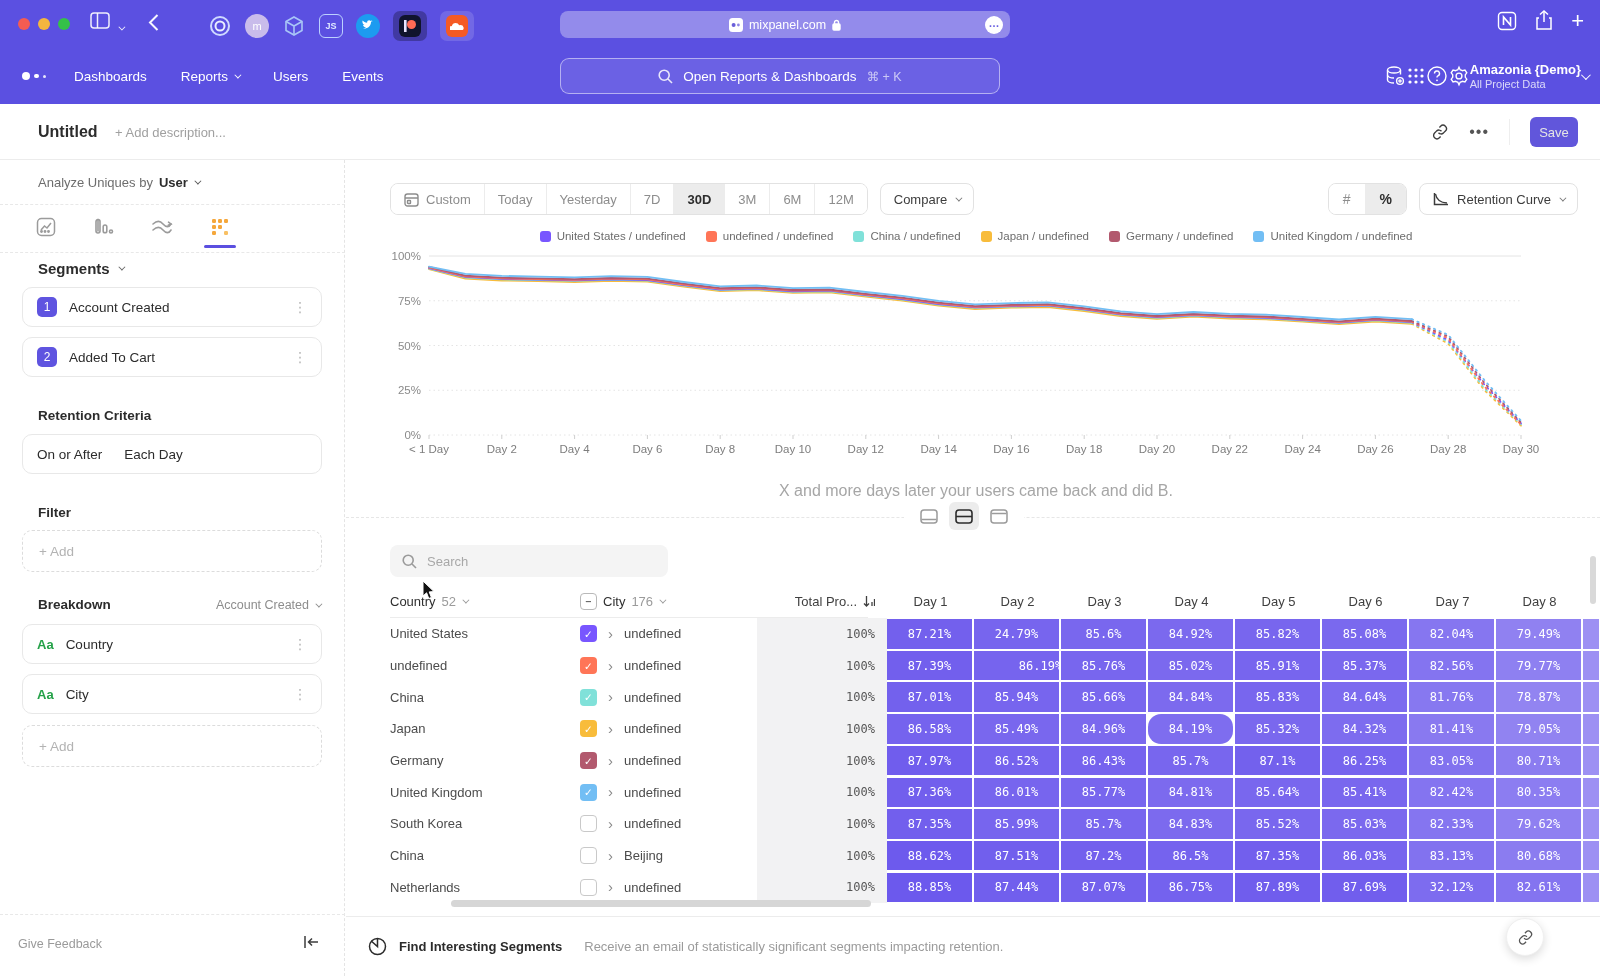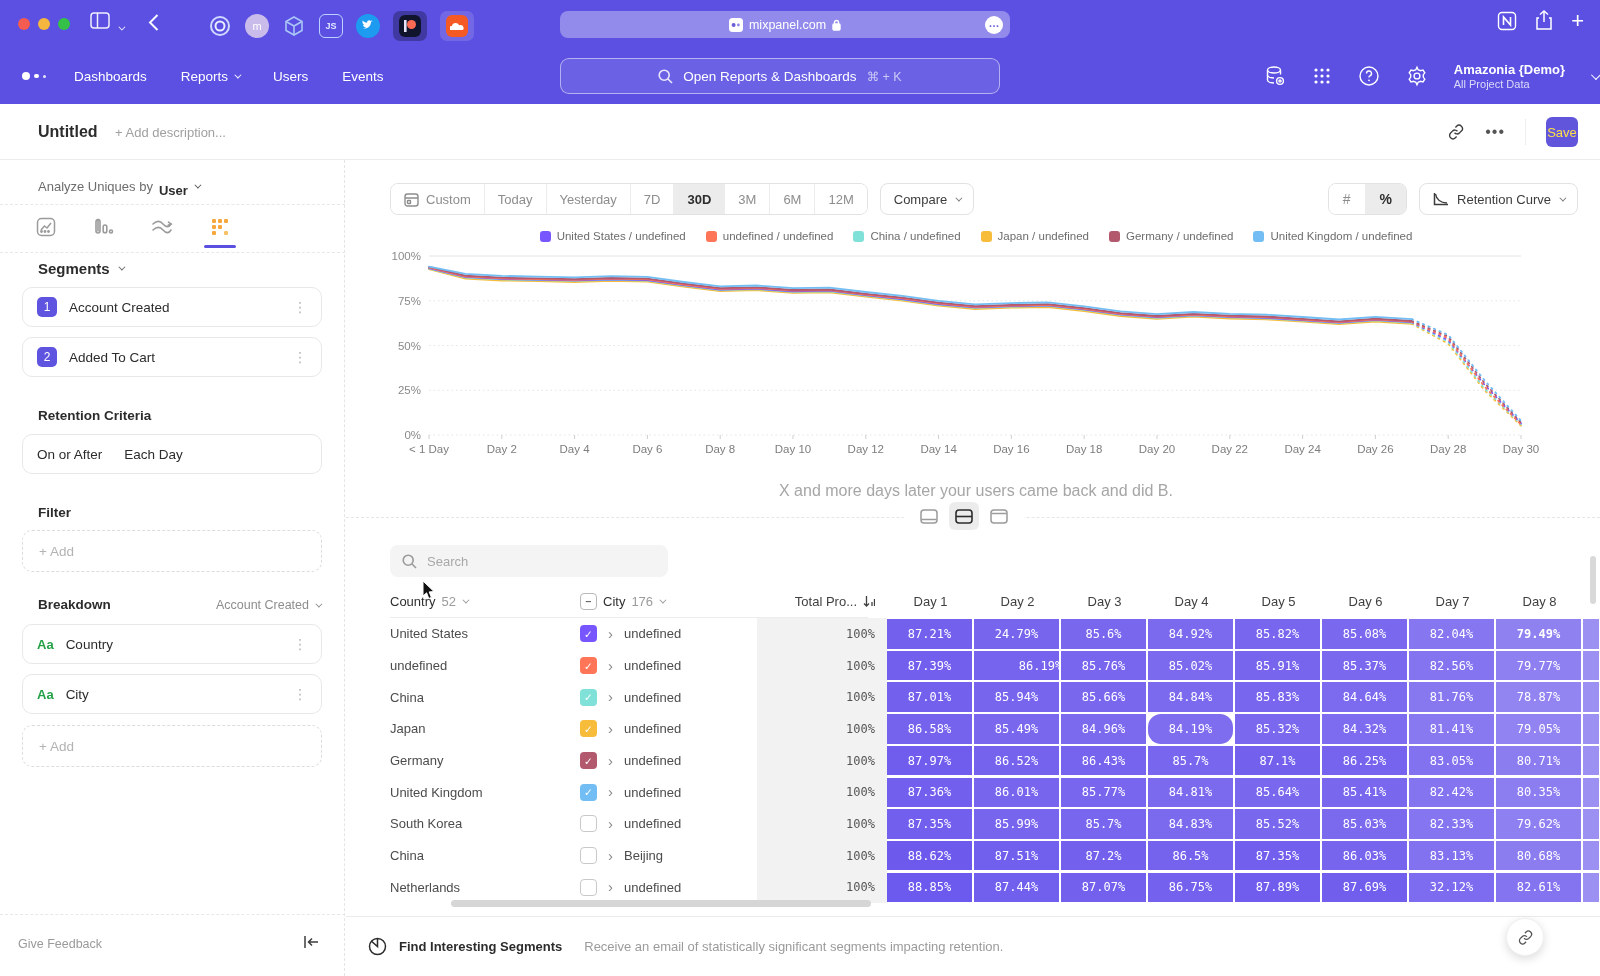--- a/index.html
+++ b/index.html
@@ -21,39 +21,39 @@
   .addr .ell { position:absolute; right:7px; top:4.5px; width:18px; height:18px; background:#fff; color:#6b61e2; border-radius:50%; font-size:11px; line-height:15px; text-align:center; font-weight:bold; }
   .br-right { position:absolute; right:16px; top:10px; display:flex; gap:18px; align-items:center; color:#fff; }
 
   
   .nav-bar { position:absolute; left:0; top:48px; width:1600px; height:56px; background:#5b50e1; }
   .logo-dots { position:absolute; left:22px; top:24px; display:flex; align-items:center; gap:4px; }
   .nav-items { position:absolute; left:74px; top:0; height:56px; display:flex; gap:34px; }
   .nav-item { color:#fff; font-size:13.5px; display:flex; align-items:center; gap:6px; cursor:default; }
   .nav-search { position:absolute; left:560px; top:10px; width:440px; height:36px; border:1px solid rgba(255,255,255,.5); background:rgba(255,255,255,.1); border-radius:9px; display:flex; align-items:center; justify-content:center; gap:10px; color:#fff; font-size:13.5px; }
   .nav-search .short { color:rgba(255,255,255,.65); font-size:12.5px; }
-  .nav-right { position:absolute; right:2px; top:0; height:56px; display:flex; align-items:center; gap:26px; }
+  .nav-right { position:absolute; right:12px; top:0; height:56px; display:flex; align-items:center; }
   .proj { text-align:left; color:#fff; }
   .proj .p1 { font-size:13px; font-weight:700; }
   .proj .p2 { font-size:11px; color:rgba(255,255,255,.78); margin-top:1px; }
   .chev { display:inline-block; width:7px; height:7px; border-right:1.5px solid currentColor; border-bottom:1.5px solid currentColor; transform:rotate(45deg) translateY(-2px); }
   .chev-sm { width:5px; height:5px; }
 
   
   .rep-head { position:absolute; left:0; top:104px; width:1600px; height:56px; background:#fff; border-bottom:1px solid #ececec; }
   .rep-title { position:absolute; left:38px; top:19px; font-size:16px; font-weight:700; color:#2c2c2c; }
   .rep-desc { position:absolute; left:115px; top:21px; font-size:13px; color:#a0a0a0; }
   .rep-actions { position:absolute; right:22px; top:13px; display:flex; align-items:center; gap:20px; }
-  .save-btn { width:32px; height:30px; background:#6156db; color:#fde047; border:none; border-radius:6px; font-size:13px; font-family:inherit; }
+  .save-btn { width:48px; height:30px; background:#6156db; color:#e5e5e5; border:none; border-radius:6px; font-size:13px; font-family:inherit; }
   .dots3 { color:#555; font-size:16px; letter-spacing:1px; }
 
   
   .sidebar { position:absolute; left:0; top:160px; width:345px; bottom:0; background:#fff; border-right:1px dashed #e4e4e4; }
   .sb-row1 { position:absolute; left:38px; top:15px; font-size:13px; color:#6d6d6d; display:flex; gap:6px; align-items:center; }
-  .sb-row1 b { color:#2c2c2c; font-weight:700;margin-top:8px; }
+  .sb-row1 b { color:#2c2c2c; font-weight:700; }
   .sb-div { position:absolute; left:0; width:345px; border-top:1px dashed #e8e8e8; }
   .sb-tabs { position:absolute; left:30px; top:50px; display:flex; gap:26px; }
   .sb-tab { width:32px; height:34px; display:flex; align-items:center; justify-content:center; position:relative; }
   .sb-tab.sel:after { content:""; position:absolute; left:0; bottom:-4px; width:32px; height:3px; border-radius:2px; background:#5b4fe0; }
   .sb-h { font-size:15px; font-weight:700; color:#2c2c2c; display:flex; align-items:center; gap:8px; }
   .sb-h2 { font-size:13.5px; font-weight:700; color:#2c2c2c; }
   .card { position:absolute; left:22px; width:300px; height:40px; border:1px solid #e8e8e8; border-radius:10px; background:#fff; display:flex; align-items:center; padding:0 14px; gap:12px; }
   .stepnum { width:20px; height:20px; border-radius:5px; background:#5f54e0; color:#fff; font-size:12px; display:flex; align-items:center; justify-content:center; }
   .card-label { font-size:13.5px; color:#2c2c2c; flex:1; }
   .kebab { color:#b5b5b5; font-size:14px; letter-spacing:0; line-height:10px; }
@@ -612,21 +612,21 @@
               <span class="ctext">undefined</span>
             </span>
             <span class="totalcell">100%</span>
             <span class="daycell" style="background: rgba(104, 84, 236, 0.93);">87.21%</span>
             <span class="daycell" style="background: rgba(104, 84, 236, 0.9);">24.79%</span>
             <span class="daycell" style="background: rgba(104, 84, 236, 0.89);">85.6%</span>
             <span class="daycell" style="background: rgba(104, 84, 236, 0.875);">84.92%</span>
             <span class="daycell" style="background: rgba(104, 84, 236, 0.894);">85.82%</span>
             <span class="daycell" style="background: rgba(104, 84, 236, 0.88);">85.08%</span>
             <span class="daycell" style="background: rgba(104, 84, 236, 0.8);">82.04%</span>
-            <span class="daycell" style="background: rgba(104, 84, 236, 0.737); font-weight: bold;">79.49%</span>
+            <span class="daycell" style="background: rgba(104, 84, 236, 0.737);">79.49%</span>
             <span class="daycell" style="background: rgba(104, 84, 236, 0.65); margin-right: 0px;"></span>
           </div>
           <div class="t-row">
             <span class="ctext">undefined</span>
             <span class="citycell">
               <span class="cb" style="background: rgb(255, 117, 87);">✓</span>
               <span class="chevr">›</span>
               <span class="ctext">undefined</span>
             </span>
             <span class="totalcell">100%</span>

